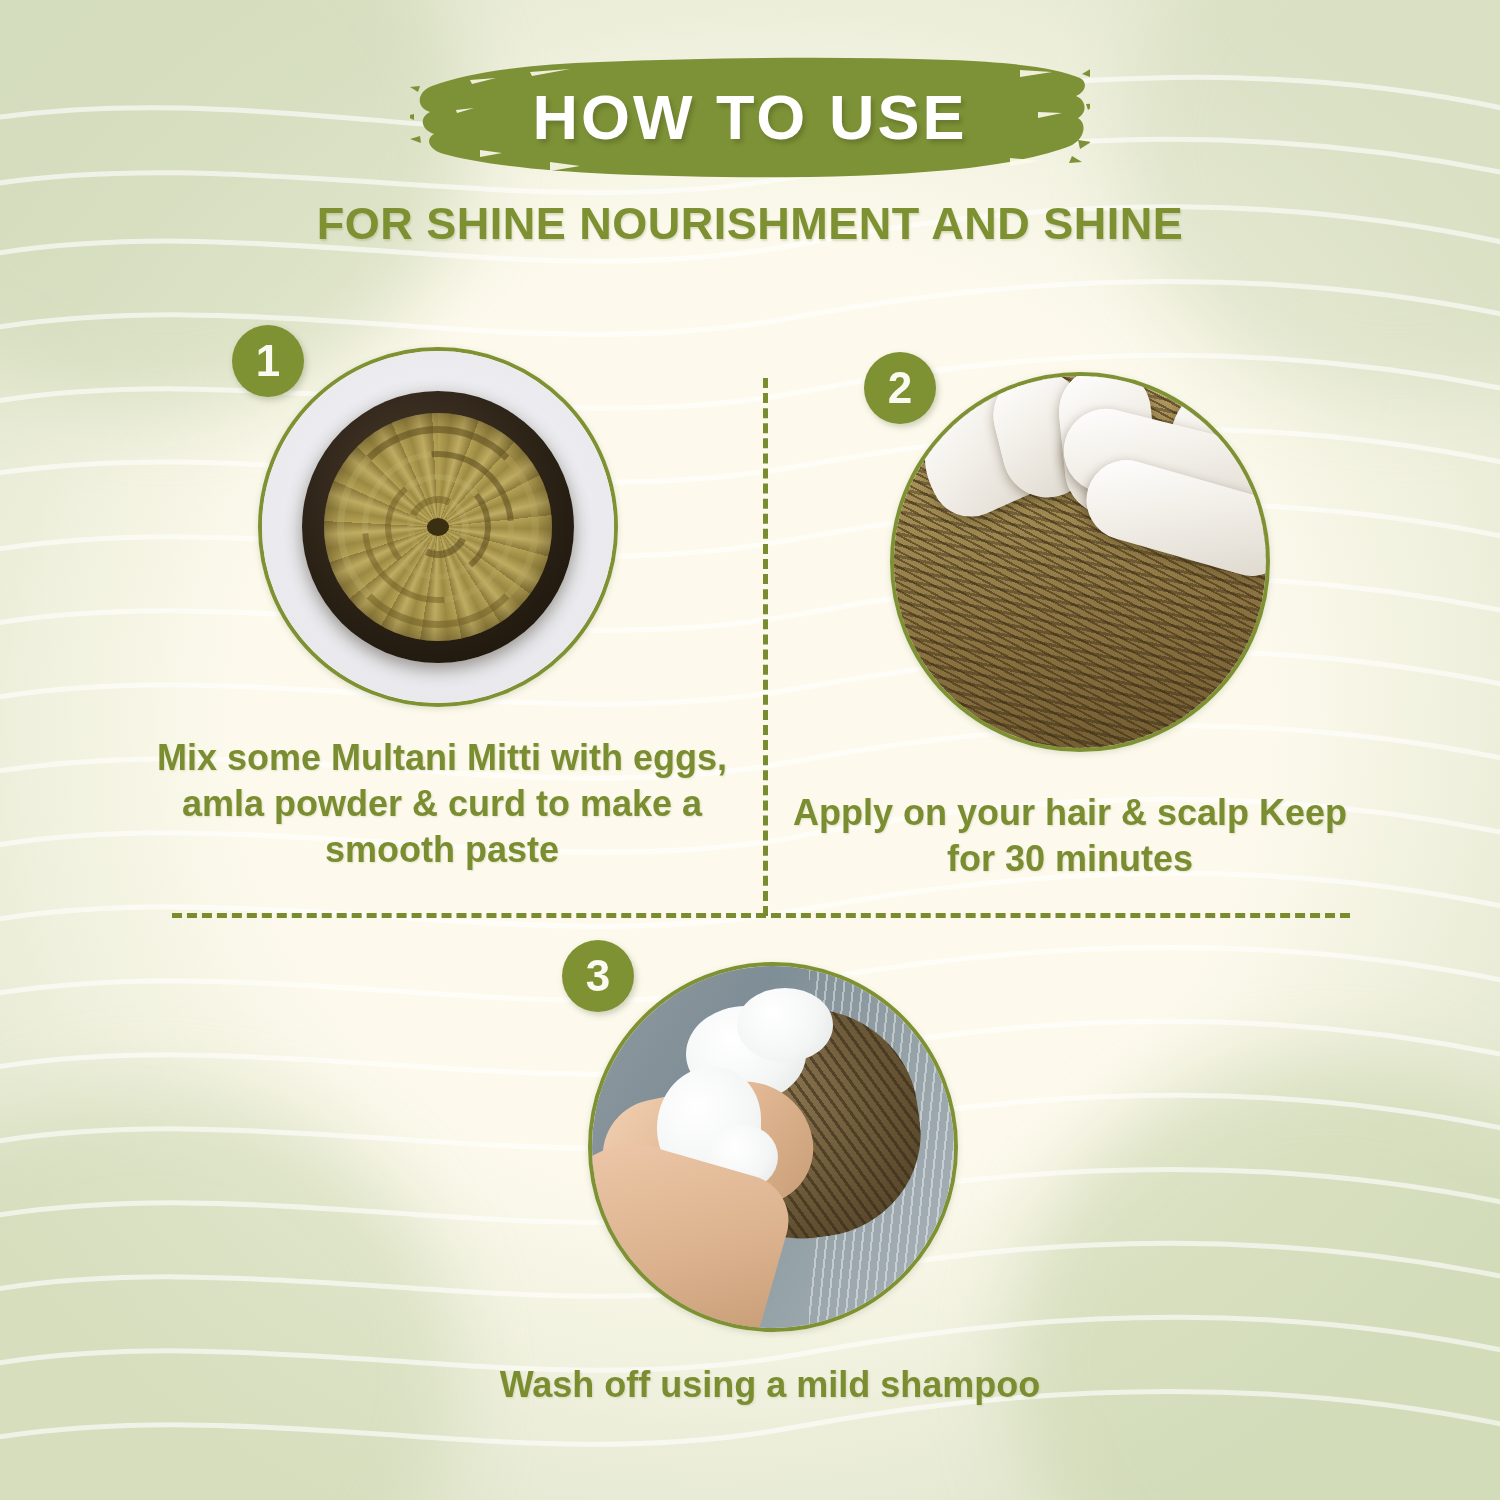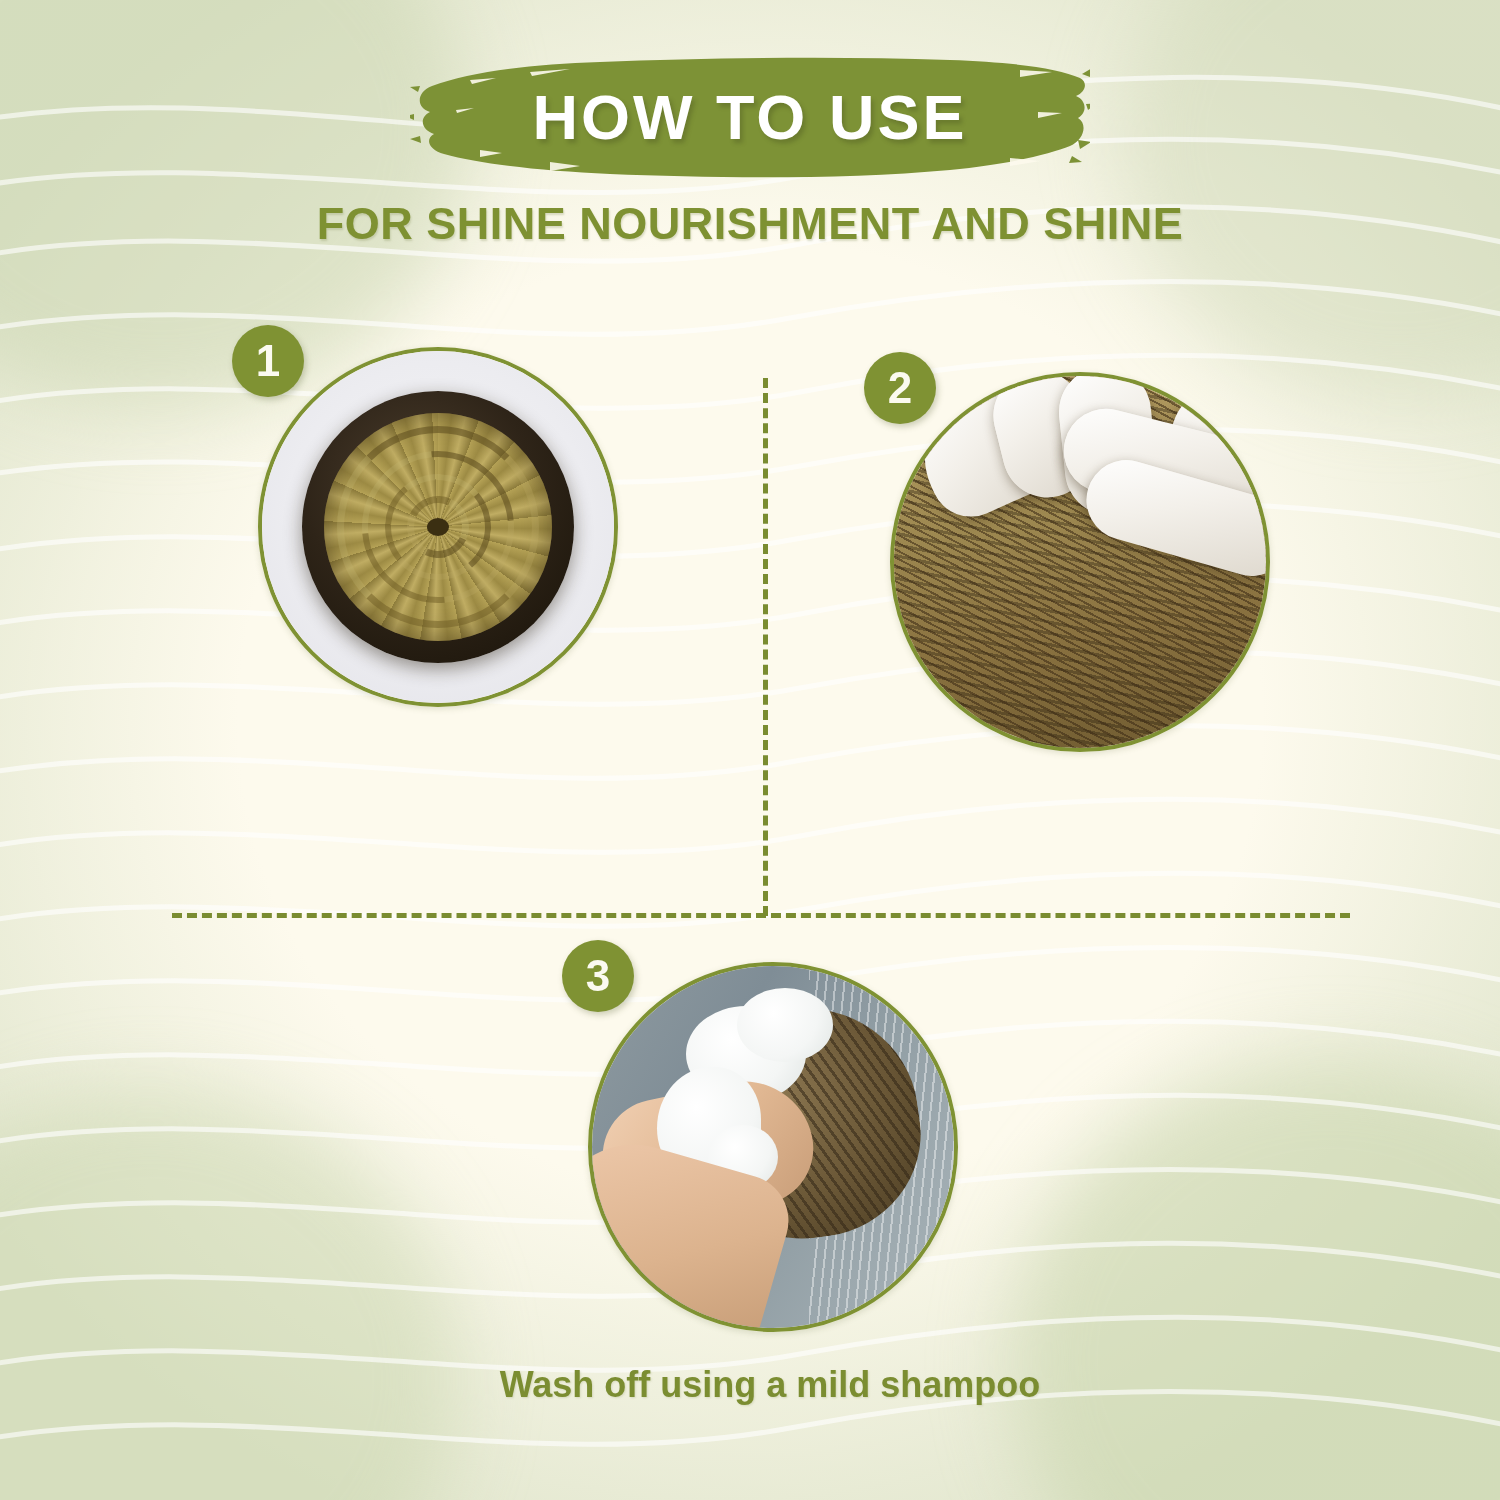--- a/index.html
+++ b/index.html
@@ -352,34 +352,36 @@
           <div class="bowl-paste">
             <div class="swirl s1"></div>
             <div class="swirl s2"></div>
             <div class="swirl s3"></div>
             <div class="swirl s4"></div>
             <div class="swirl-core"></div>
           </div>
         </div>
       </div>
     </div>
+    <div class="caption">Mix some Multani Mitti with eggs, amla powder &amp; curd to make a smooth paste</div>
   </div>
 
   <div class="step" id="step2">
     <div class="badge">2</div>
     <div class="step-circle">
       <div class="img-apply">
         <div class="glove g1"></div>
         <div class="glove g2"></div>
         <div class="glove g3"></div>
         <div class="glove g6"></div>
         <div class="glove g4"></div>
         <div class="glove g5"></div>
       </div>
     </div>
+    <div class="caption">Apply on your hair &amp; scalp Keep for 30 minutes</div>
   </div>
 
   <div class="step" id="step3">
     <div class="badge">3</div>
     <div class="step-circle">
       <div class="img-wash">
         <div class="water"></div>
         <div class="head"></div>
         <div class="foam f1"></div>
         <div class="foam f2"></div>

